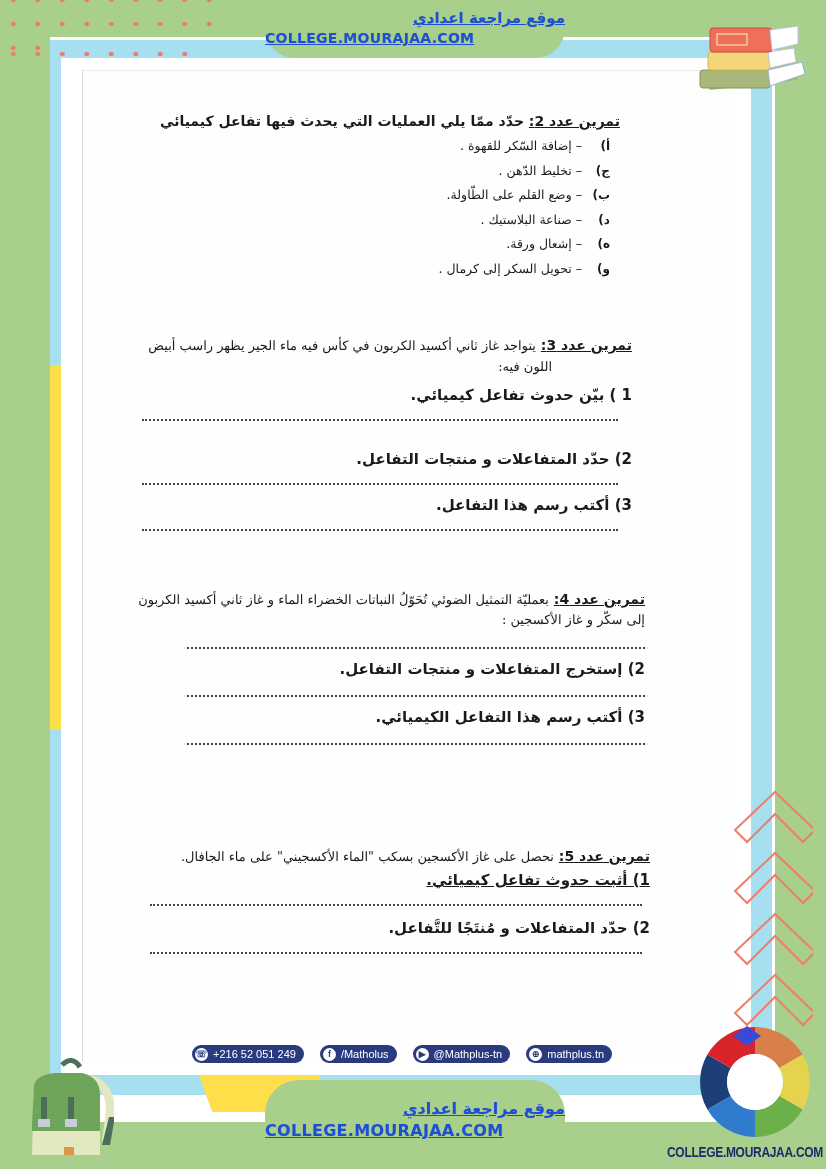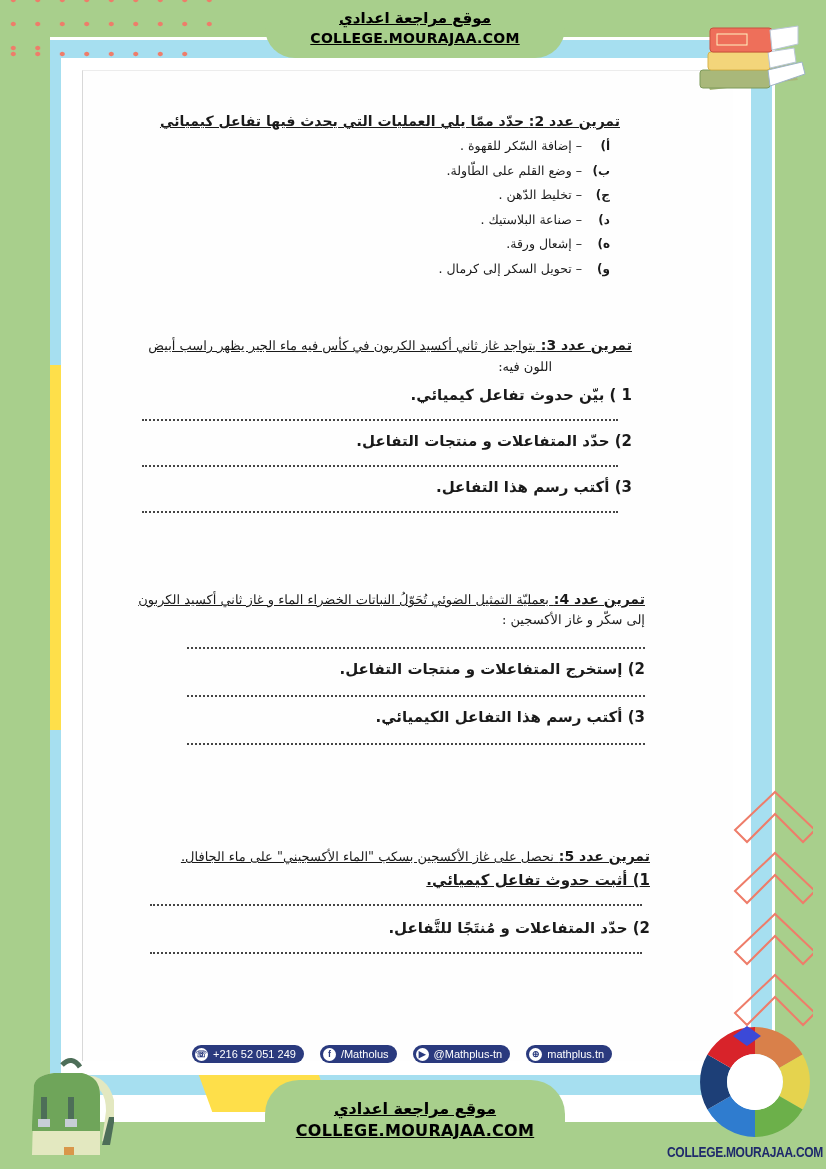--- a/index.html
+++ b/index.html
@@ -29,33 +29,33 @@
   .strip-yellow-bottom { position:absolute; left:205px; top:1072px; width:120px; height:40px; background:#fedf4a; transform: skewX(20deg); }
   .frame-white-inner { position:absolute; left:61px; top:58px; width:690px; height:1017px; background:#ffffff; }
   .green-right { position:absolute; left:775px; top:0; width:51px; height:1169px; background:#a8cf8c; }
   .paper {
     position:absolute; left:82px; top:70px; width:650px; height:990px;
     background:#fefefe; border-left:1px solid #d8d8d8; border-top:1px solid #ececec;
   }
   
   .banner {
     position:absolute; left:265px; width:300px; background:#a8cf8c;
-    color:#000000; text-align:center; border-radius: 0 0 30px 30px;
+    color:#1d4ed8; border-radius: 0 0 30px 30px;
     text-shadow: 0 0 1px rgba(0,0,0,0.15);
   }
   .banner.top { top:0; height:58px; padding-top:8px; box-sizing:border-box; }
   .banner.bottom { top:1080px; height:89px; border-radius: 34px 34px 0 0; padding-top:18px; box-sizing:border-box; }
   .banner .ar { font-family:"DejaVu Sans", sans-serif; font-size:15px; font-weight:bold; text-decoration:underline; line-height:20px; direction: rtl; }
   .banner .en { font-family:"DejaVu Sans", sans-serif; font-size:14px; font-weight:bold; text-decoration:underline; line-height:20px; letter-spacing:0.3px; }
   .banner.bottom .ar { font-size:16px; line-height:22px; }
   .banner.bottom .en { font-size:16px; line-height:22px; }
 
   
   .ex { position:absolute; direction: rtl; text-align: right; color:#1a1a1a; font-family: "DejaVu Serif", serif; }
-  .ex-title { font-family:"DejaVu Sans", sans-serif; font-weight:bold; font-size:14px;text-decoration:underline; }
+  .ex-title { font-family:"DejaVu Sans", sans-serif; font-weight:bold; font-size:14px; }
   .ex-label { text-decoration: underline; font-weight: bold; }
   .ex-intro { font-size:13px; font-weight:normal; font-family:"DejaVu Serif", serif; }
   .item { font-size:12.5px; line-height:23.5px; white-space: nowrap; }
   .item .mark { display:inline-block; width:28px; font-family:"DejaVu Sans", sans-serif; font-weight:bold; font-size:12px; }
   .q { font-family:"DejaVu Sans", sans-serif; font-weight:bold; font-size:15px; line-height:20px; white-space:nowrap; }
   .dotline { border-bottom: 2px dotted #444; height:0; }
 
   
   .socials { position:absolute; top:1045px; left:192px; display:flex; gap:16px; }
   .pill {
@@ -90,37 +90,37 @@
 
 <div class="paper"></div>
 
 <div class="ex" style="left:150px; top:108px; width:470px;">
   <div class="ex-title" style="line-height:26px;">
     <span class="ex-label">تمرين عدد 2:</span>
     <span>حدّد ممّا يلي العمليات التي يحدث فيها تفاعل كيميائي</span>
   </div>
   <div style="padding-right:10px;">
     <div class="item"><span class="mark">أ)</span><span>– إضافة السّكر للقهوة .</span></div>
+    <div class="item"><span class="mark">ج)</span><span>– تخليط الدّهن .</span></div>
     <div class="item"><span class="mark">ب)</span><span>– وضع القلم على الطّاولة.</span></div>
-    <div class="item"><span class="mark">ج)</span><span>– تخليط الدّهن .</span></div>
     <div class="item"><span class="mark">د)</span><span>– صناعة البلاستيك .</span></div>
     <div class="item"><span class="mark">ه)</span><span>– إشعال ورقة.</span></div>
     <div class="item"><span class="mark">و)</span><span>– تحويل السكر إلى كرمال .</span></div>
   </div>
 </div>
 
 <div class="ex" style="left:142px; top:334px; width:490px;">
   <div class="ex-title" style="line-height:22px;">
     <span class="ex-label">تمرين عدد 3:</span>
     <span class="ex-intro">يتواجد غاز ثاني أكسيد الكربون في كأس فيه ماء الجير يظهر راسب أبيض</span>
   </div>
   <div class="ex-intro" style="line-height:20px; padding-right:80px;">اللون فيه:</div>
   <div class="q" style="margin-top:8px;">1 ) بيّن حدوث تفاعل كيميائي.</div>
   <div class="dotline" style="margin-top:14px; margin-right:14px;"></div>
-  <div class="q" style="margin-top:10px;">2) حدّد المتفاعلات و منتجات التفاعل.</div>
+  <div class="q" style="margin-top:28px;">2) حدّد المتفاعلات و منتجات التفاعل.</div>
   <div class="dotline" style="margin-top:14px; margin-right:14px;"></div>
   <div class="q" style="margin-top:10px;">3) أكتب رسم هذا التفاعل.</div>
   <div class="dotline" style="margin-top:14px; margin-right:14px;"></div>
 </div>
 
 <div class="ex" style="left:135px; top:588px; width:510px;">
   <div class="ex-title" style="line-height:22px;">
     <span class="ex-label">تمرين عدد 4:</span>
     <span class="ex-intro">بعمليّة التمثيل الضوئي تُحَوّلُ النباتات الخضراء الماء و غاز ثاني أكسيد الكربون</span>
   </div>

